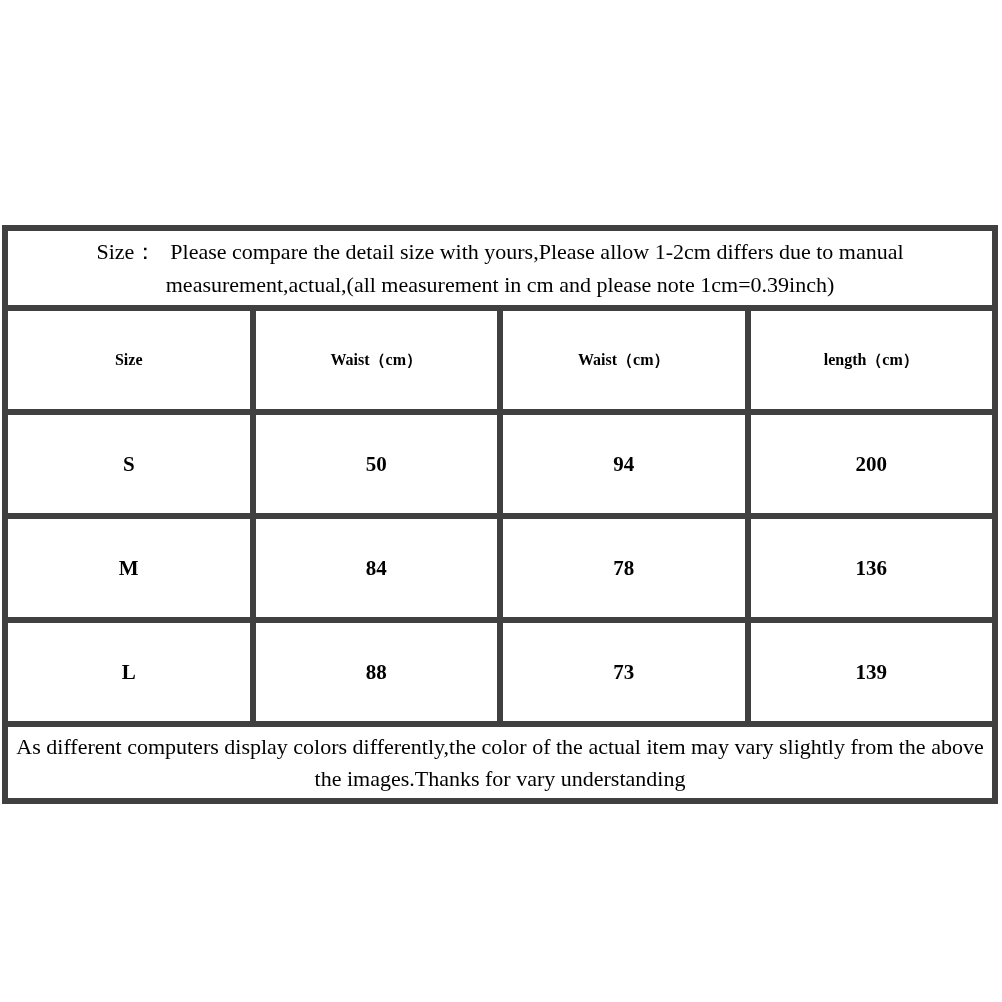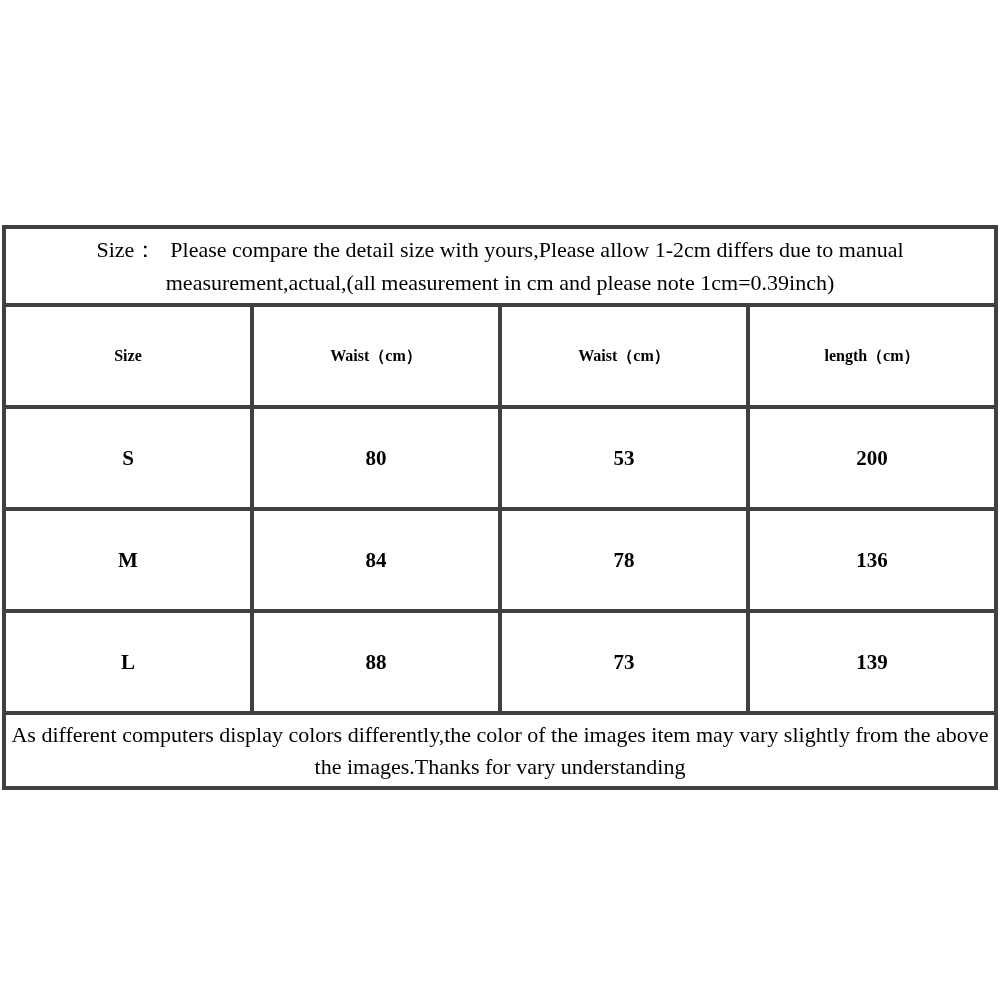--- a/index.html
+++ b/index.html
@@ -21,21 +21,21 @@
     top: 225px;
     width: 996px;
   }
   table.size-table {
     width: 100%;
     border-collapse: collapse;
     table-layout: fixed;
   }
   table.size-table td,
   table.size-table th {
-    border: 4px solid #404040;
+    border: 6px solid #404040;
     text-align: center;
     vertical-align: middle;
     padding: 0;
   }
   
   td.note-cell {
     border-top: none;
     height: 74px;
     font-size: 22px;
     line-height: 33px;
@@ -86,37 +86,37 @@
         </td>
       </tr>
       <tr>
         <th class="head-cell">Size</th>
         <th class="head-cell">Waist（cm）</th>
         <th class="head-cell">Waist（cm）</th>
         <th class="head-cell">length（cm）</th>
       </tr>
       <tr>
         <td class="data-cell">S</td>
-        <td class="data-cell">80</td>
-        <td class="data-cell">53</td>
+        <td class="data-cell">50</td>
+        <td class="data-cell">94</td>
         <td class="data-cell">200</td>
       </tr>
       <tr>
         <td class="data-cell">M</td>
         <td class="data-cell">84</td>
         <td class="data-cell">78</td>
         <td class="data-cell">136</td>
       </tr>
       <tr>
         <td class="data-cell">L</td>
         <td class="data-cell">88</td>
         <td class="data-cell">73</td>
         <td class="data-cell">139</td>
       </tr>
       <tr>
         <td colspan="4" class="footer-cell">
-          <div>As different computers display colors differently,the color of the images item may vary slightly from the above</div>
+          <div>As different computers display colors differently,the color of the actual item may vary slightly from the above</div>
           <div>the images.Thanks for vary understanding</div>
         </td>
       </tr>
     </tbody>
   </table>
 </div>
 
 </body></html>

